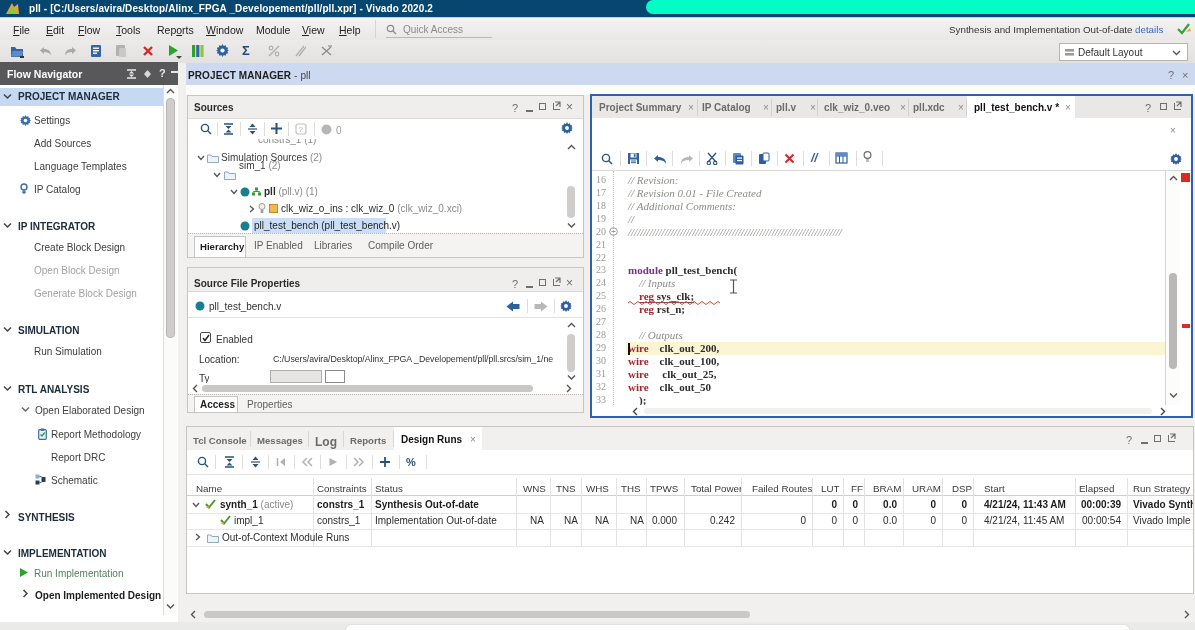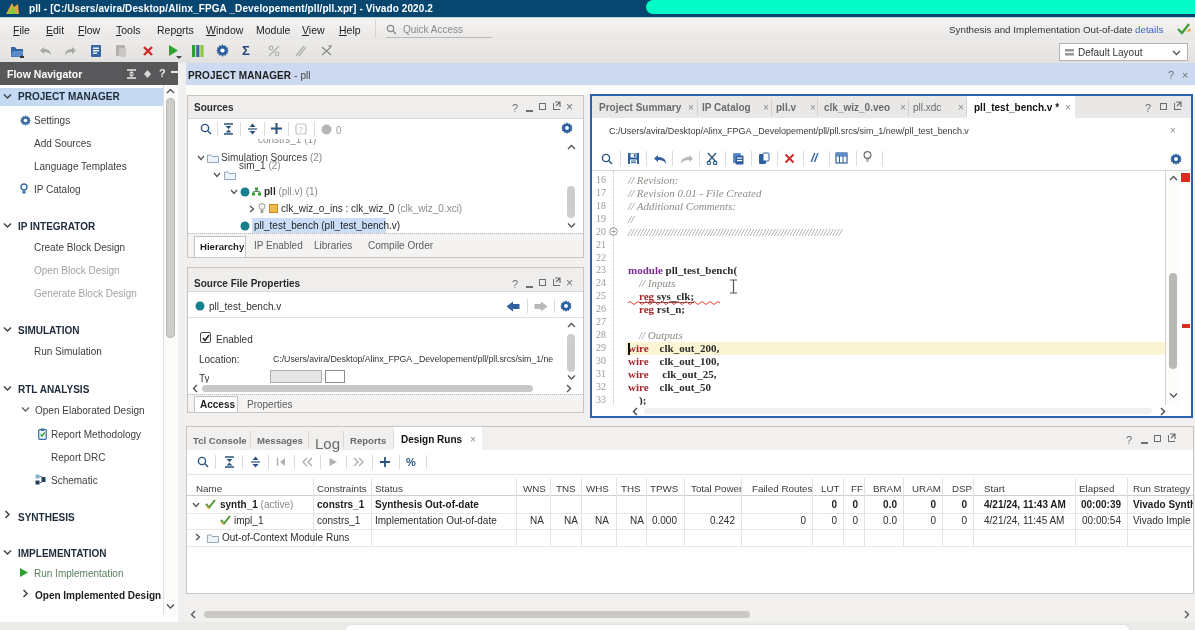--- a/index.html
+++ b/index.html
@@ -434,37 +434,36 @@
  <div class="abs" style="left:0;top:0;width:599px;height:22px;background:#e9e8e6"></div>
  <div class="abs" style="left:375px;top:0;width:108px;height:22px;background:#fff"></div>
  <div class="abs" style="left:7px;top:6px;color:#6b6b6b;font-weight:600">Project Summary</div>
     <div class="abs" style="left:96px;top:6px;color:#8a8a8a">×</div>
  <div class="abs" style="left:110px;top:6px;color:#6b6b6b;font-weight:600">IP Catalog</div>
     <div class="abs" style="left:171px;top:6px;color:#8a8a8a">×</div>
  <div class="abs" style="left:184px;top:6px;color:#6b6b6b;font-weight:600">pll.v</div>
     <div class="abs" style="left:218px;top:6px;color:#8a8a8a">×</div>
  <div class="abs" style="left:232px;top:6px;color:#6b6b6b;font-weight:600">clk_wiz_0.veo</div>
     <div class="abs" style="left:308px;top:6px;color:#8a8a8a">×</div>
- <div class="abs" style="left:321px;top:6px;color:#6b6b6b;font-weight:400">pll.xdc</div>
+ <div class="abs" style="left:321px;top:6px;color:#6b6b6b;font-weight:700">pll.xdc</div>
     <div class="abs" style="left:366px;top:6px;color:#8a8a8a">×</div>
  <div class="abs" style="left:382px;top:6px;color:#111;font-weight:bold">pll_test_bench.v *</div>
     <div class="abs" style="left:473px;top:6px;color:#8a8a8a">×</div>
  <div class="sep" style="left:105px;top:3px;height:17px;background:#d2d1cf"></div>
  <div class="sep" style="left:179px;top:3px;height:17px;background:#d2d1cf"></div>
  <div class="sep" style="left:225px;top:3px;height:17px;background:#d2d1cf"></div>
  <div class="sep" style="left:316px;top:3px;height:17px;background:#d2d1cf"></div>
  <div class="sep" style="left:374px;top:3px;height:17px;background:#d2d1cf"></div>
  <div class="wc" style="left:553px;top:7px">?</div>
  <div class="abs" style="left:568px;top:7px;width:7px;height:7px;border:1.2px solid #6f6f6f"></div>
  <div class="abs" style="left:582px;top:7px;width:7px;height:7px;border:1.2px solid #6f6f6f;border-top:none;border-right:none"></div>
  <svg class="abs" style="left:581px;top:5px" width="9" height="9" viewBox="0 0 9 9">
       <path d="M3 1 H8 V6 M8 1 L4 5" stroke="#6f6f6f" stroke-width="1.2" fill="none"></path>
     </svg>
 
- <div class="abs" style="left:17px;top:30px;color:#3a3a3a;font-size:9px;letter-spacing:-.05px">C:/Users/avira/Desktop/Alinx_FPGA _Developement/pll/pll.srcs/sim_1/new/pll_test_bench.v</div>
  <div class="abs" style="left:578px;top:29px;color:#8a8a8a">×</div>
 
  <svg class="abs" style="left:9px;top:57px" width="12" height="12" viewBox="0 0 12 12">
       <circle cx="5" cy="5" r="3.6" fill="none" stroke="#28537e" stroke-width="1.4"></circle>
       <line x1="7.8" y1="7.8" x2="11" y2="11" stroke="#28537e" stroke-width="1.4"></line>
     </svg>
  <svg class="abs" style="left:35px;top:56px" width="13" height="13" viewBox="0 0 13 13">
       <rect x="1" y="1" width="11" height="11" fill="#2e5f9e"></rect>
       <rect x="3.5" y="1.5" width="6" height="4" fill="#fff"></rect>
       <rect x="6.8" y="2.2" width="1.8" height="2.6" fill="#2e5f9e"></rect>
@@ -591,21 +590,21 @@
       <path d="M2 1 L5.5 4.5 L2 8" fill="none" stroke="#444" stroke-width="1.4"></path>
     </svg>
 </div>
 
 <div class="abs" id="runs" style="left:186px;top:426px;width:1008px;height:168px;background:#fff;border:1px solid #c6c5c3">
 
  <div class="abs" style="left:0;top:0;width:1006px;height:23px;background:#f1f0ee"></div>
  <div class="abs" style="left:207px;top:0;width:88px;height:23px;background:#fff"></div>
  <div class="abs" style="left:6px;top:8px;color:#6b6b6b;font-weight:600;font-size:9.6px">Tcl Console</div>
  <div class="abs" style="left:70px;top:8px;color:#6b6b6b;font-weight:600;font-size:9.6px">Messages</div>
- <div class="abs" style="left:128px;top:8px;color:#6b6b6b;font-weight:400;font-size:15px">Log</div>
+ <div class="abs" style="left:128px;top:8px;color:#6b6b6b;font-weight:700;font-size:12px">Log</div>
  <div class="abs" style="left:163px;top:8px;color:#6b6b6b;font-weight:600;font-size:9.6px">Reports</div>
  <div class="abs" style="left:214px;top:7px;color:#111;font-weight:bold">Design Runs</div>
  <div class="abs" style="left:283px;top:7px;color:#8a8a8a">×</div>
  <div class="sep" style="left:63px;top:4px;height:16px;background:#d8d7d5"></div>
  <div class="sep" style="left:121px;top:4px;height:16px;background:#d8d7d5"></div>
  <div class="sep" style="left:156px;top:4px;height:16px;background:#d8d7d5"></div>
  <div class="sep" style="left:206px;top:4px;height:16px;background:#d8d7d5"></div>
  <div class="wc" style="left:939px;top:8px">?</div>
  <div class="abs" style="left:954px;top:15px;width:7px;height:1.5px;background:#6f6f6f"></div>
  <div class="abs" style="left:967px;top:8px;width:7px;height:7px;border:1.2px solid #6f6f6f"></div>

